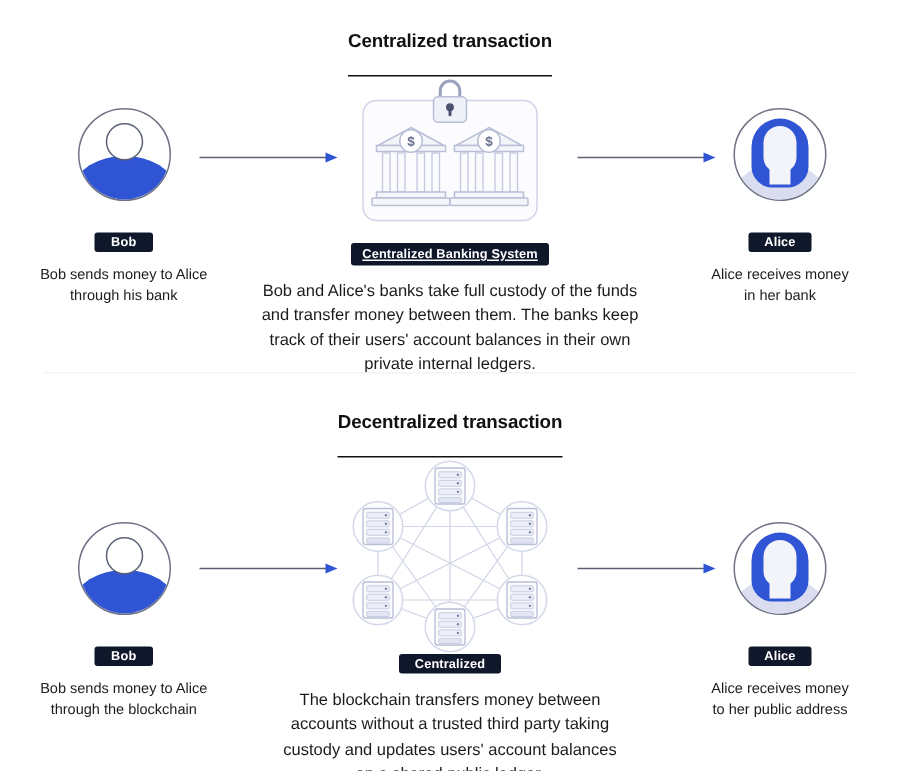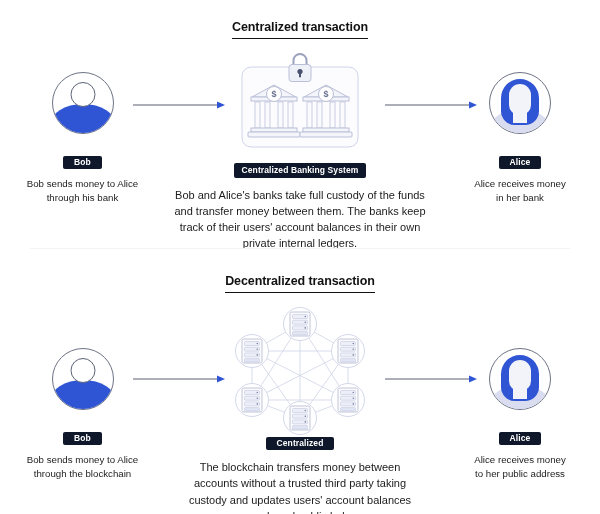--- a/index.html
+++ b/index.html
@@ -19,21 +19,21 @@
     position:absolute;
     width:100%;
     text-align:center;
     font-size:12.5px;
     font-weight:700;
     letter-spacing:-0.1px;
     color:#111111;
   }
   .section-title span{
     border-bottom:1.3px solid #111111;
-    padding-bottom:4px;
+    padding-bottom:16px;
   }
 
   
   .divider{
     position:absolute;
     left:30px;right:30px;
     height:1px;
     background:#f2f3f7;
   }
 
@@ -98,21 +98,21 @@
     display:inline-block;
     background:#0f172a;
     color:#ffffff;
     font-size:8.5px;
     font-weight:700;
     letter-spacing:0.1px;
     padding:2.5px 11px 2.5px;
     border-radius:2px;
     line-height:1;
   }
-  .badge.wide{padding:3px 8px;}
+  .badge.wide{padding:3px 8px;text-decoration:underline;}
 
   
   .caption{
     font-size:9.7px;
     line-height:1.45;
     color:#1b1b1b;
     margin-top:8px;
   }
   .caption.center-copy{
     font-size:11px;

